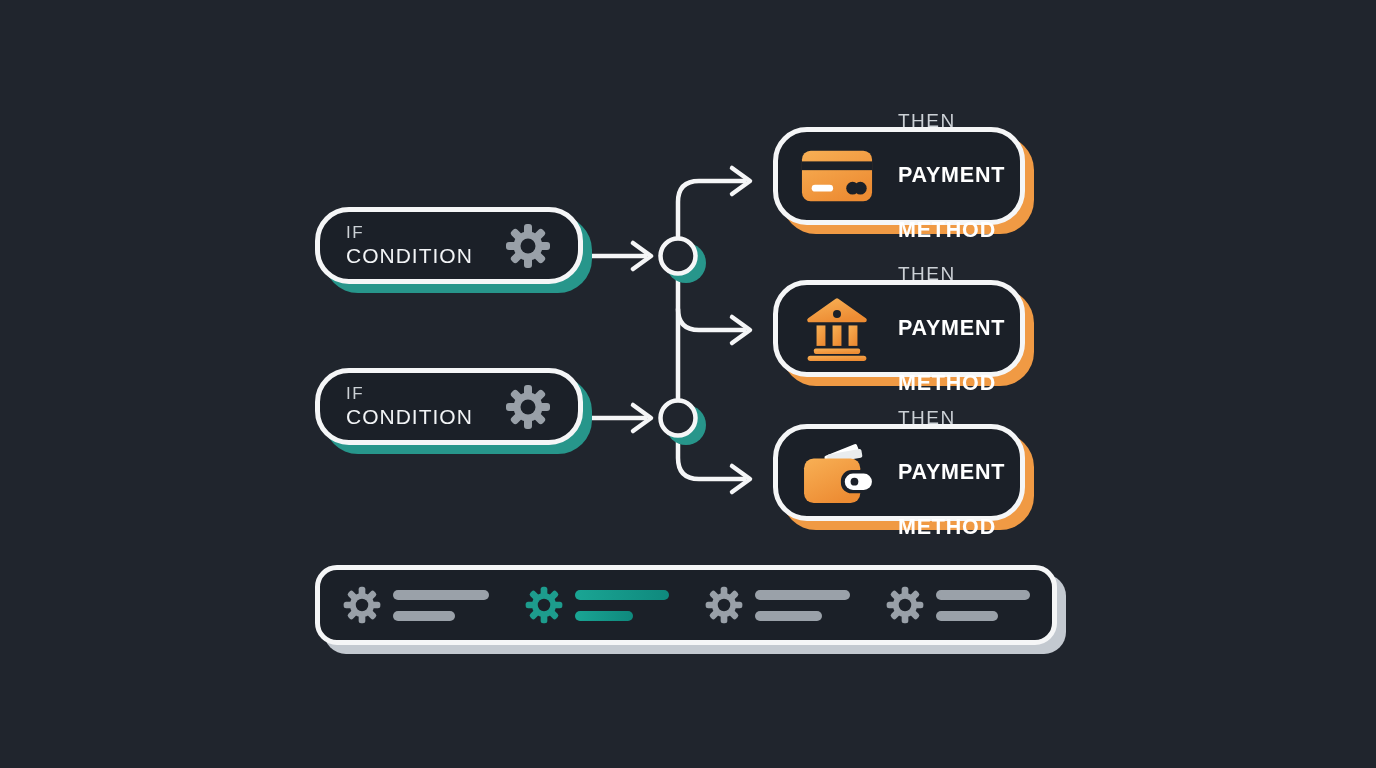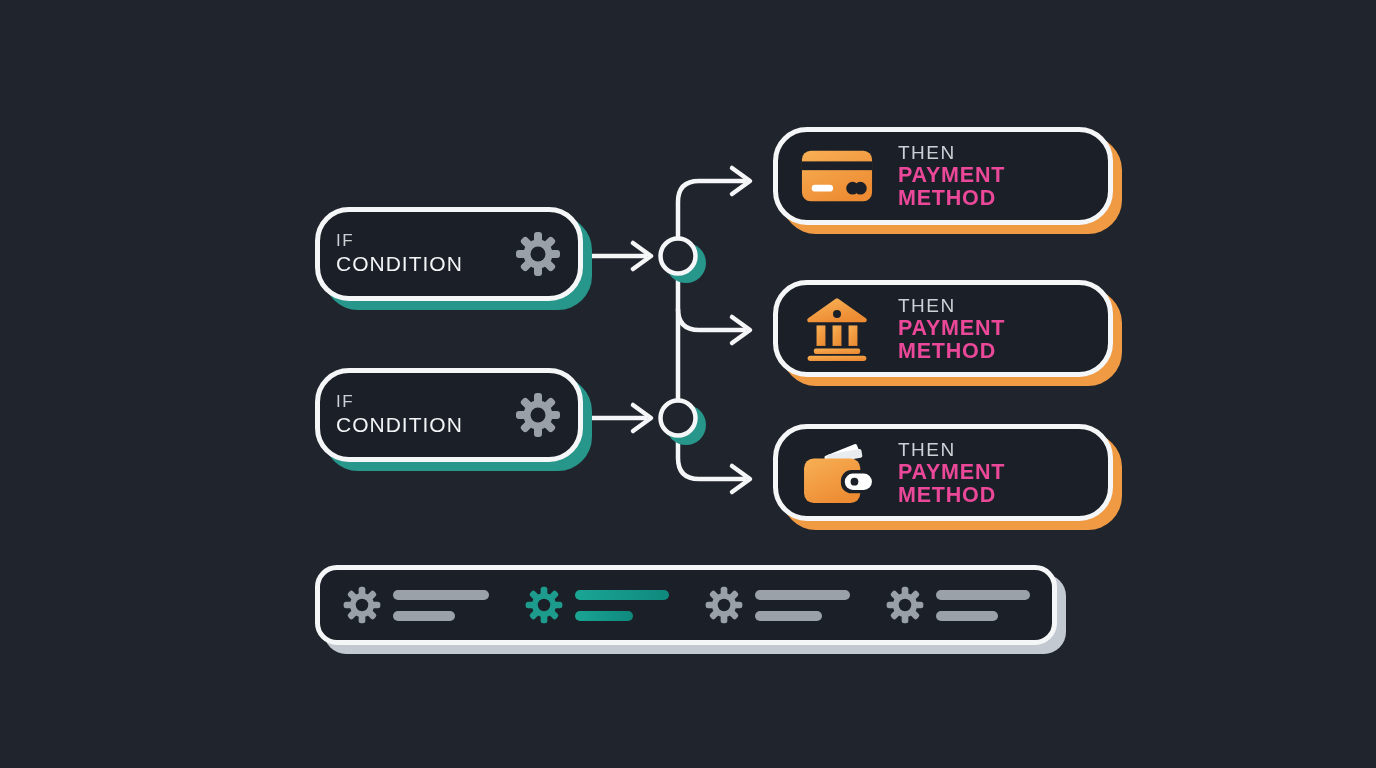--- a/index.html
+++ b/index.html
@@ -7,29 +7,29 @@
     position:relative;width:1376px;height:768px;overflow:hidden;
     background:#20252d;font-family:"Liberation Sans",sans-serif;
   }
   svg.connectors{position:absolute;left:0;top:0;width:1376px;height:768px;}
 
   .node{
     position:absolute;box-sizing:border-box;
     background:#1b2028;border:5px solid #f5f6f7;border-radius:34px;
     display:flex;align-items:center;
   }
-  .if-node{left:315px;width:268px;height:94px;
-    box-shadow:9px 9px 0 #27968b;justify-content:space-between;padding:0 16px;}
-  .then-node{left:773px;width:340px;height:98px;
+  .if-node{left:315px;width:268px;height:77px;
+    box-shadow:9px 9px 0 #27968b;justify-content:space-between;padding:0 26px;}
+  .then-node{left:773px;width:252px;height:98px;
     box-shadow:9px 9px 0 #f09a44;padding:0 0 0 22px;gap:24px;}
 
   .if-text .prefix{font-size:17px;letter-spacing:1.5px;color:#ccd1d6;line-height:20px;}
   .if-text .label{font-size:21px;font-weight:normal;letter-spacing:1px;color:#f2f4f6;line-height:26px;}
   .then-text .prefix{font-size:19px;letter-spacing:1.5px;color:#ccd1d6;line-height:22px;}
-  .then-text .label{font-size:21.5px;font-weight:bold;letter-spacing:0.8px;color:#ec4899;line-height:23px;}
+  .then-text .label{font-size:21.5px;font-weight:bold;letter-spacing:0.8px;color:#ffffff;line-height:23px;margin-top:32px;}
 
   .gear-lg{width:48px;height:48px;color:#99a0a8;flex:0 0 auto;}
   .pay-icon{width:74px;height:64px;flex:0 0 auto;}
 
   .toolbar{
     position:absolute;left:315px;top:565px;width:742px;height:80px;box-sizing:border-box;
     background:#1b2028;border:5px solid #f5f6f7;border-radius:22px;
     box-shadow:9px 9px 0 #c3c9d0;
     display:flex;align-items:center;justify-content:space-between;padding:0 22px;
   }

